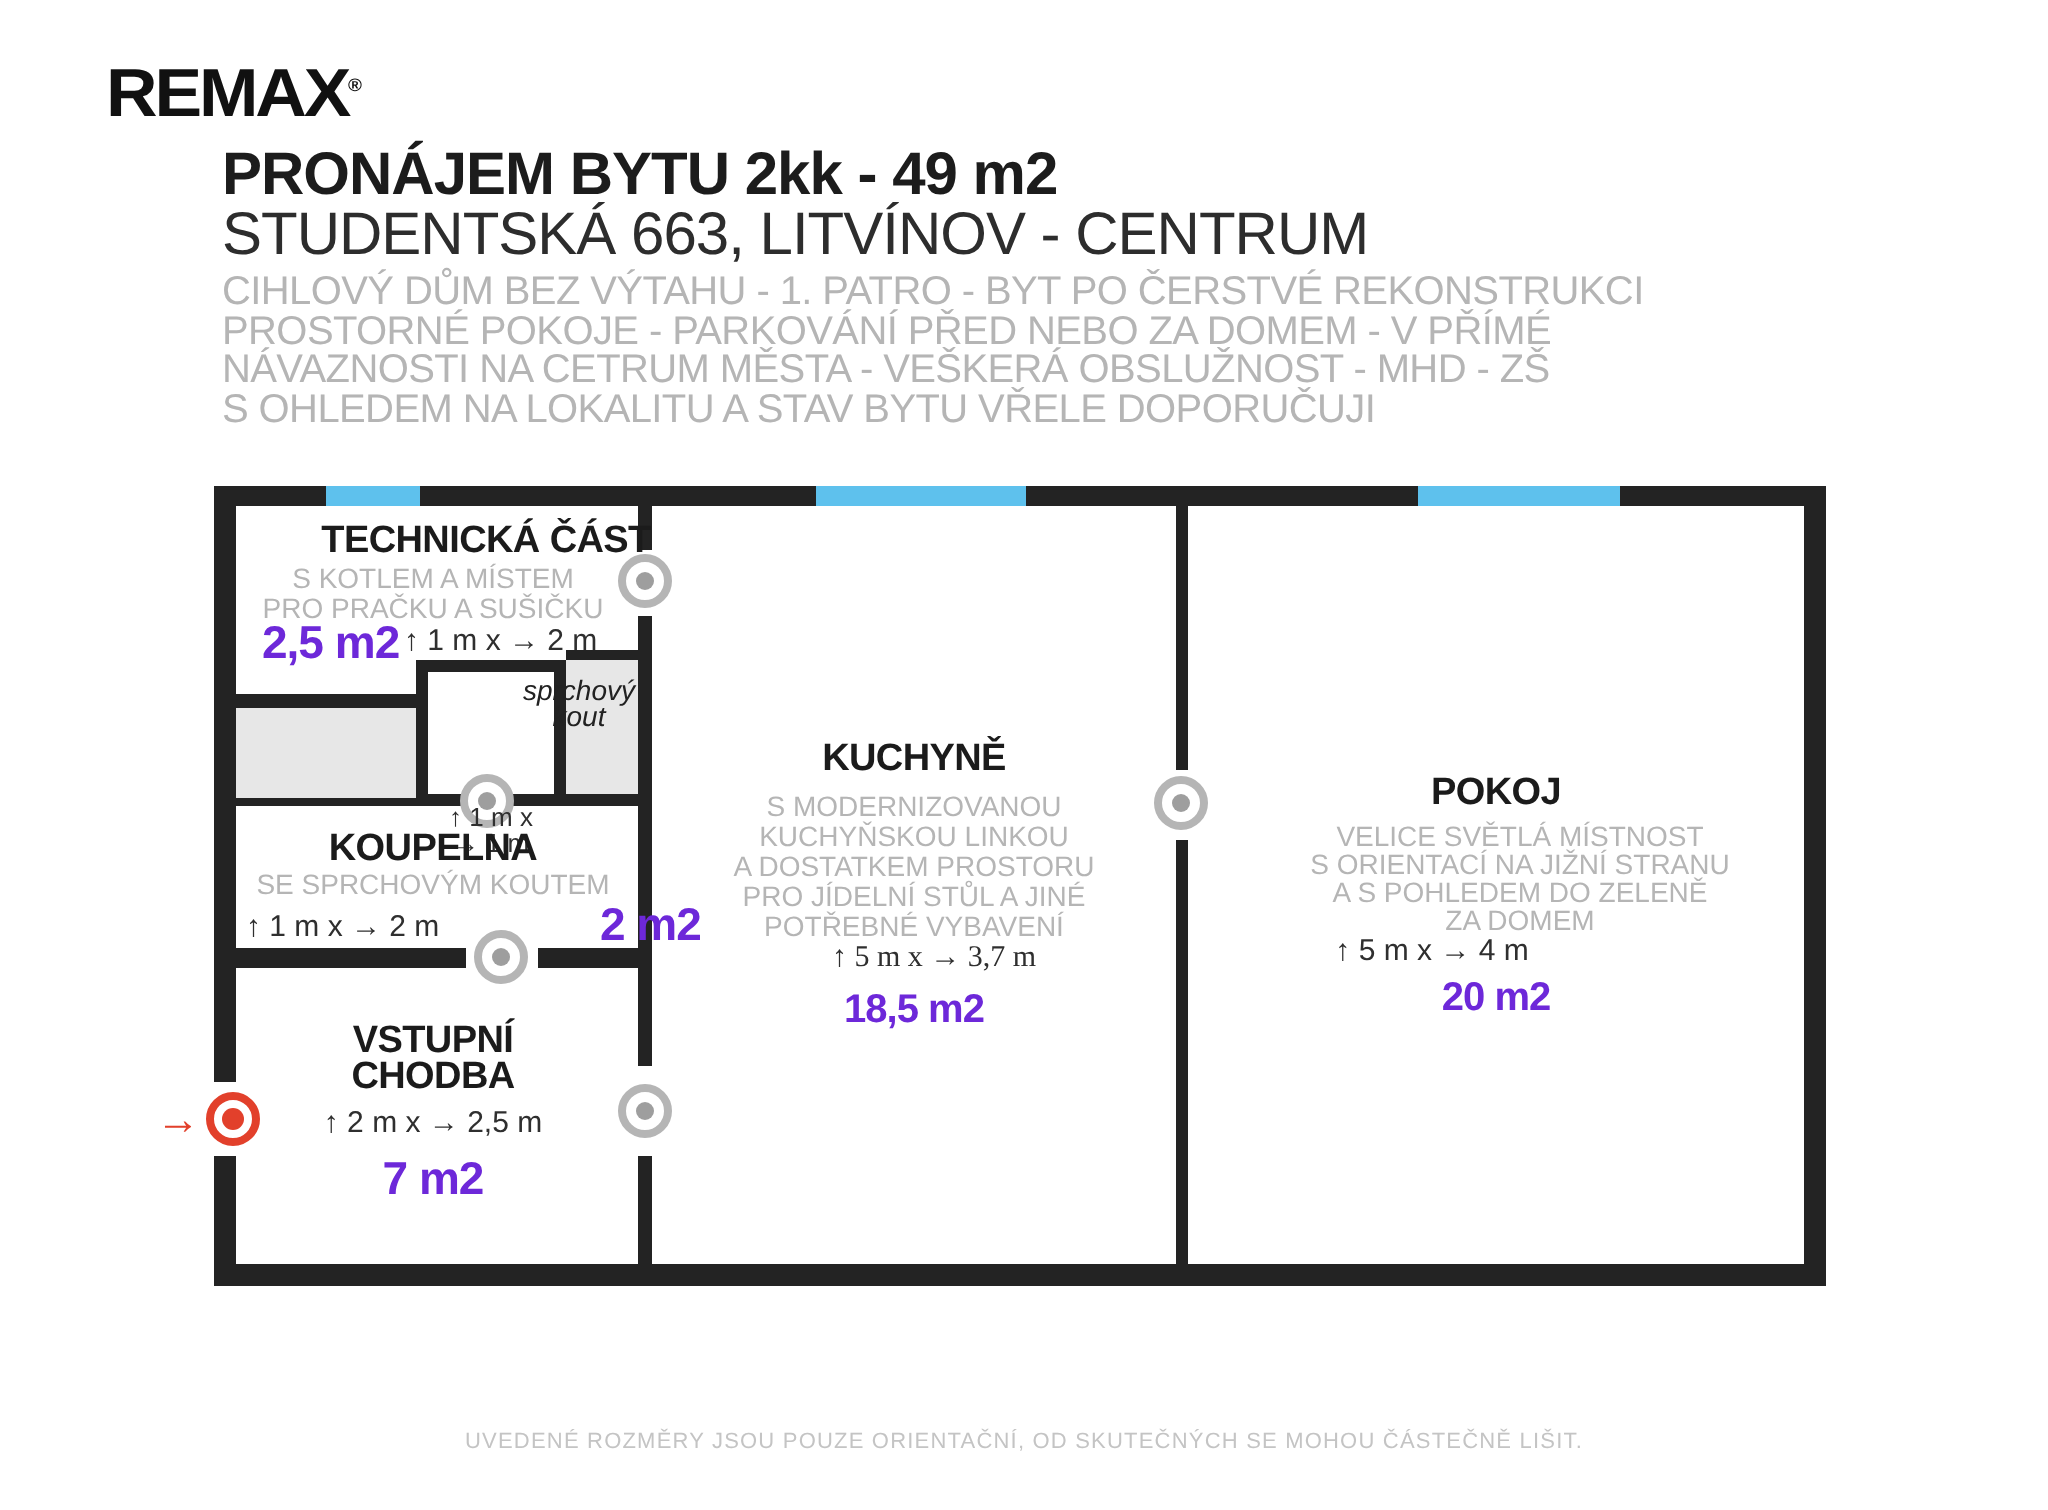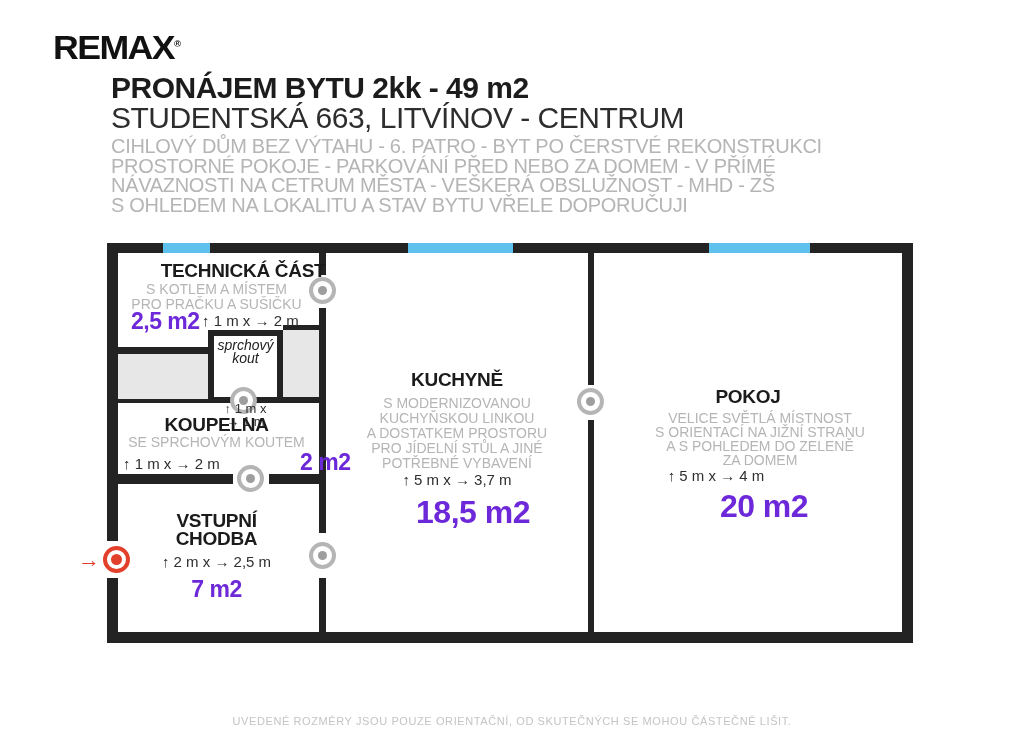--- a/index.html
+++ b/index.html
@@ -17,37 +17,37 @@
   .door.red::after{background:var(--entrance);width:11px;height:11px;margin:-5.5px 0 0 -5.5px;}
   .logo{font-weight:bold;font-size:34px;color:#111;letter-spacing:-1.5px;transform:scaleX(1.05);transform-origin:left;}
   .logo sup{font-size:9px;letter-spacing:0;}
   .h-title{font-weight:bold;font-size:30px;color:#1c1c1c;letter-spacing:-0.5px;white-space:nowrap;}
   .h-sub{font-weight:normal;font-size:30px;color:#2d2d2d;letter-spacing:-0.5px;white-space:nowrap;}
   .h-desc{font-size:20px;line-height:19.5px;color:var(--gray_text);letter-spacing:-0.3px;white-space:nowrap;}
   .room-title{font-weight:bold;font-size:19px;color:#1b1b1b;letter-spacing:-0.3px;text-align:center;}
   .room-desc{font-size:14px;line-height:15px;color:var(--gray_text);text-align:center;white-space:nowrap;}
   .dims{font-size:15px;color:#2f2f2f;white-space:nowrap;text-align:right;}
   .area{font-weight:bold;font-size:23px;color:#6d28d9;white-space:nowrap;letter-spacing:-0.5px;}
-  .area.big{font-size:32px;padding-left:16px;}
+  .area.big{font-size:20px;}
   .shower-name{font-style:italic;font-size:14px;line-height:13px;color:#222;text-align:center;}
   .shower-dims{font-size:13px;line-height:13px;color:#2f2f2f;text-align:center;}
   .entrance-arrow{font-size:22px;color:var(--entrance);font-weight:bold;}
   .footer{font-size:11px;color:#c4c4c4;letter-spacing:0.6px;text-align:center;width:1024px;white-space:nowrap;}
   .center{text-align:center;}
 </style>
 </head>
 <body>
 
 <div id="canvas">
 
   <div class="abs logo" style="left:53px;top:28px;"><span>REMAX</span><sup>®</sup></div>
   <div class="abs h-title" style="left:111px;top:71px;">PRONÁJEM BYTU 2kk - 49 m2</div>
   <div class="abs h-sub" style="left:111px;top:101px;">STUDENTSKÁ 663, LITVÍNOV - CENTRUM</div>
   <div class="abs h-desc" style="left:111px;top:137px;">
-    <div>CIHLOVÝ DŮM BEZ VÝTAHU - 6. PATRO - BYT PO ČERSTVÉ REKONSTRUKCI</div>
+    <div>CIHLOVÝ DŮM BEZ VÝTAHU - 1. PATRO - BYT PO ČERSTVÉ REKONSTRUKCI</div>
     <div>PROSTORNÉ POKOJE - PARKOVÁNÍ PŘED NEBO ZA DOMEM - V PŘÍMÉ</div>
     <div>NÁVAZNOSTI NA CETRUM MĚSTA - VEŠKERÁ OBSLUŽNOST - MHD - ZŠ</div>
     <div>S OHLEDEM NA LOKALITU A STAV BYTU VŘELE DOPORUČUJI</div>
   </div>
 
   <div class="wall" style="left:107px;top:243px;width:806px;height:10px;"></div>
   <div class="wall" style="left:107px;top:632px;width:806px;height:11px;"></div>
   <div class="wall" style="left:107px;top:243px;width:11px;height:298px;"></div>
   <div class="wall" style="left:107px;top:578px;width:11px;height:65px;"></div>
   <div class="wall" style="left:902px;top:243px;width:11px;height:400px;"></div>
@@ -88,21 +88,21 @@
   <div class="abs entrance-arrow" style="left:78px;top:547px;">→</div>
 
   <div class="abs room-title" style="left:116px;top:260px;width:254px;">TECHNICKÁ ČÁST</div>
   <div class="abs room-desc" style="left:107px;top:282px;width:219px;">
     <div>S KOTLEM A MÍSTEM</div>
     <div>PRO PRAČKU A SUŠIČKU</div>
   </div>
   <div class="abs area" style="left:131px;top:308px;">2,5 m2</div>
   <div class="abs dims" style="left:202px;top:312px;">↑ 1 m x → 2 m</div>
 
-  <div class="abs shower-name" style="left:214px;top:339px;width:63px;">
+  <div class="abs shower-name" style="left:214px;top:339px;width:63px;padding-left:44px;">
     <div>sprchový</div>
     <div>kout</div>
   </div>
   <div class="abs shower-dims" style="left:214px;top:366px;width:63px;margin-top:36px;">
     <div>↑ 1 m x</div>
     <div>→ 1 m</div>
   </div>
 
   <div class="abs room-desc" style="left:107px;top:435px;width:219px;">SE SPRCHOVÝM KOUTEM</div>
   <div class="abs room-title" style="left:107px;top:414px;width:219px;">KOUPELNA</div>
@@ -117,21 +117,21 @@
   <div class="abs area center" style="left:107px;top:576px;width:219px;">7 m2</div>
 
   <div class="abs room-title" style="left:326px;top:369px;width:262px;">KUCHYNĚ</div>
   <div class="abs room-desc" style="left:326px;top:396px;width:262px;">
     <div>S MODERNIZOVANOU</div>
     <div>KUCHYŇSKOU LINKOU</div>
     <div>A DOSTATKEM PROSTORU</div>
     <div>PRO JÍDELNÍ STŮL A JINÉ</div>
     <div>POTŘEBNÉ VYBAVENÍ</div>
   </div>
-  <div class="abs dims center" style="left:326px;top:471px;width:262px;">↑ 5 m x → 3,7 m</div>
+  <div class="abs dims center" style="left:336px;top:471px;width:262px;font-family:Liberation Serif, serif;">↑ 5 m x → 3,7 m</div>
   <div class="abs area big center" style="left:326px;top:494px;width:262px;">18,5 m2</div>
 
   <div class="abs room-title" style="left:594px;top:386px;width:308px;">POKOJ</div>
   <div class="abs room-desc" style="left:594px;top:411px;width:308px;line-height:14px;padding-left:12px;">
     <div>VELICE SVĚTLÁ MÍSTNOST</div>
     <div>S ORIENTACÍ NA JIŽNÍ STRANU</div>
     <div>A S POHLEDEM DO ZELENĚ</div>
     <div>ZA DOMEM</div>
   </div>
   <div class="abs dims center" style="left:562px;top:467px;width:308px;">↑ 5 m x → 4 m</div>

